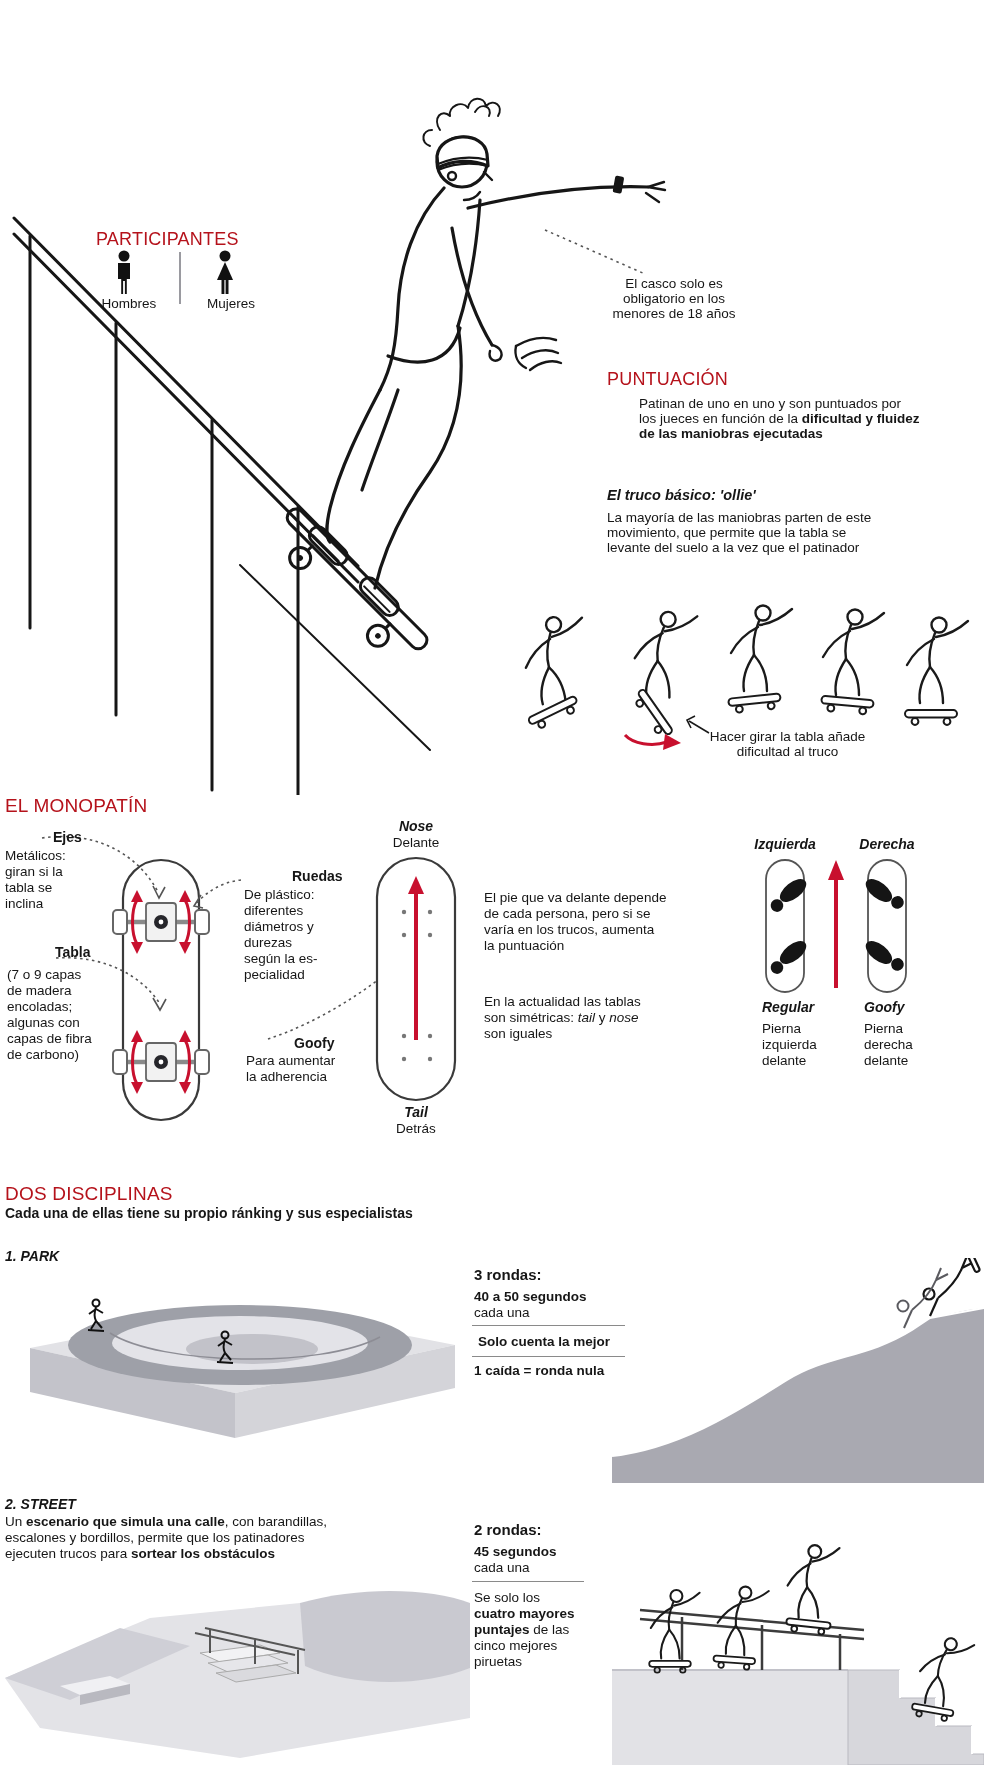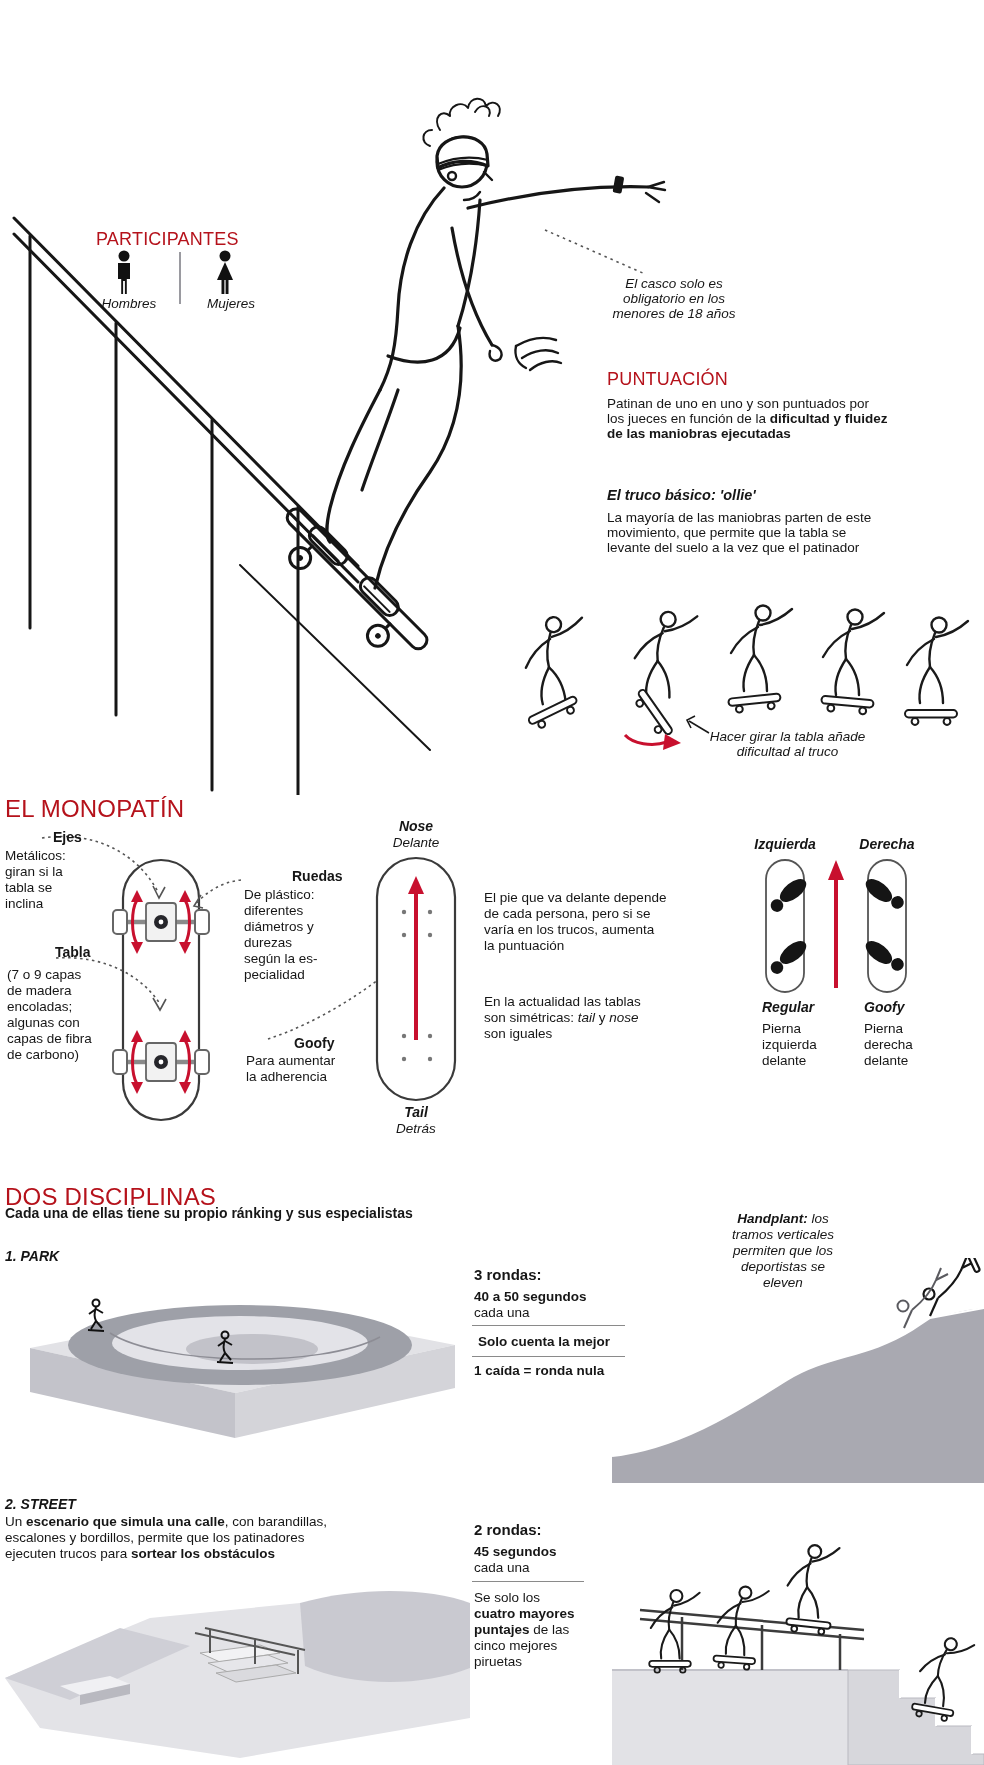--- a/index.html
+++ b/index.html
@@ -6,24 +6,24 @@
     --red:#b5121b; --arrow:#c8102e; --ink:#161616;
   }
   html,body{margin:0;padding:0;}
   body{font-family:"Liberation Sans","DejaVu Sans",sans-serif;background:#fff;}
   #canvas{position:relative;width:984px;height:1765px;background:#fff;overflow:hidden;}
   svg{position:absolute;display:block;}
   .tx{position:absolute;font-size:13.5px;line-height:16px;color:var(--ink);white-space:pre-line;}
   .lh15{line-height:15.2px;}
   .bold{font-weight:700;}
   .it{font-style:italic;}
-  .ctr{text-align:center;font-style:italic;}
+  .ctr{text-align:center;}
   .rh{position:absolute;color:var(--red);font-weight:400;letter-spacing:.2px;white-space:pre;}
   .h18{font-size:18px;}
-  .h20{font-size:24px;}
+  .h20{font-size:19px;}
   .lbl{position:absolute;font-weight:700;font-size:14px;color:var(--ink);white-space:pre;padding-left:48px;}
   .lbl-it{position:absolute;font-weight:700;font-style:italic;font-size:14px;color:var(--ink);white-space:pre;text-align:center;}
   .rule{position:absolute;height:1px;background:#8a8a8a;}
   .vdiv{position:absolute;width:2px;background:#9a9aa0;}
   .rules-t{position:absolute;font-weight:700;font-size:15px;color:var(--ink);white-space:pre;}
   .sk{stroke:var(--ink);fill:none;stroke-linecap:round;stroke-linejoin:round;}
 </style>
 </head>
 <body>
 
@@ -334,21 +334,21 @@
     <path d="M9.5,30 H12.4 V44 H9.5 Z M13.6,30 H16.5 V44 H13.6 Z" fill="#111"></path>
   </svg>
   <div class="tx ctr" style="left:89px;top:296px;width:80px">Hombres</div>
   <div class="tx ctr" style="left:191px;top:296px;width:80px">Mujeres</div>
 
   <div class="tx ctr lh15" style="left:590px;top:276px;width:168px">El casco solo es
 obligatorio en los
 menores de 18 años</div>
 
   <div class="rh h18" style="left:607px;top:369px">PUNTUACIÓN</div>
-  <div class="tx lh15" style="left:607px;top:396px"><span>Patinan de uno en uno y son puntuados por
+  <div class="tx lh15" style="left:639px;top:396px"><span>Patinan de uno en uno y son puntuados por
 los jueces en función de la </span><span class="bold">dificultad y fluidez
 de las maniobras ejecutadas</span></div>
   <div class="lbl-it" style="left:607px;top:487px;font-size:14.5px">El truco básico: 'ollie'</div>
   <div class="tx lh15" style="left:607px;top:510px">La mayoría de las maniobras parten de este
 movimiento, que permite que la tabla se
 levante del suelo a la vez que el patinador</div>
   <div class="tx ctr lh15" style="left:695px;top:729px;width:185px">Hacer girar la tabla añade
 dificultad al truco</div>
 
   <div class="rh h20" style="left:5px;top:795px">EL MONOPATÍN</div>
@@ -405,25 +405,20 @@
   <div class="lbl-it" style="left:5px;top:1248px">1. PARK</div>
 
   <div class="rules-t" style="left:474px;top:1266px">3 rondas:</div>
   <div class="tx bold" style="left:474px;top:1289px">40 a 50 segundos</div>
   <div class="tx" style="left:474px;top:1305px">cada una</div>
   <div class="rule" style="left:472px;top:1325px;width:153px"></div>
   <div class="tx bold" style="left:478px;top:1334px">Solo cuenta la mejor</div>
   <div class="rule" style="left:472px;top:1356px;width:153px"></div>
   <div class="tx bold" style="left:474px;top:1363px">1 caída = ronda nula</div>
 
-  <div class="tx ctr" style="left:698px;top:1211px;width:170px"><span class="bold">Handplant:</span><span> los
-tramos verticales
-permiten que los
-deportistas se
-eleven</span></div>
 
   <div class="lbl-it" style="left:5px;top:1496px">2. STREET</div>
   <div class="tx" style="left:5px;top:1514px"><span>Un </span><span class="bold">escenario que simula una calle</span><span>, con barandillas,
 escalones y bordillos, permite que los patinadores
 ejecuten trucos para </span><span class="bold">sortear los obstáculos</span></div>
 
   <div class="rules-t" style="left:474px;top:1521px">2 rondas:</div>
   <div class="tx bold" style="left:474px;top:1544px">45 segundos</div>
   <div class="tx" style="left:474px;top:1560px">cada una</div>
   <div class="rule" style="left:472px;top:1581px;width:112px"></div>

